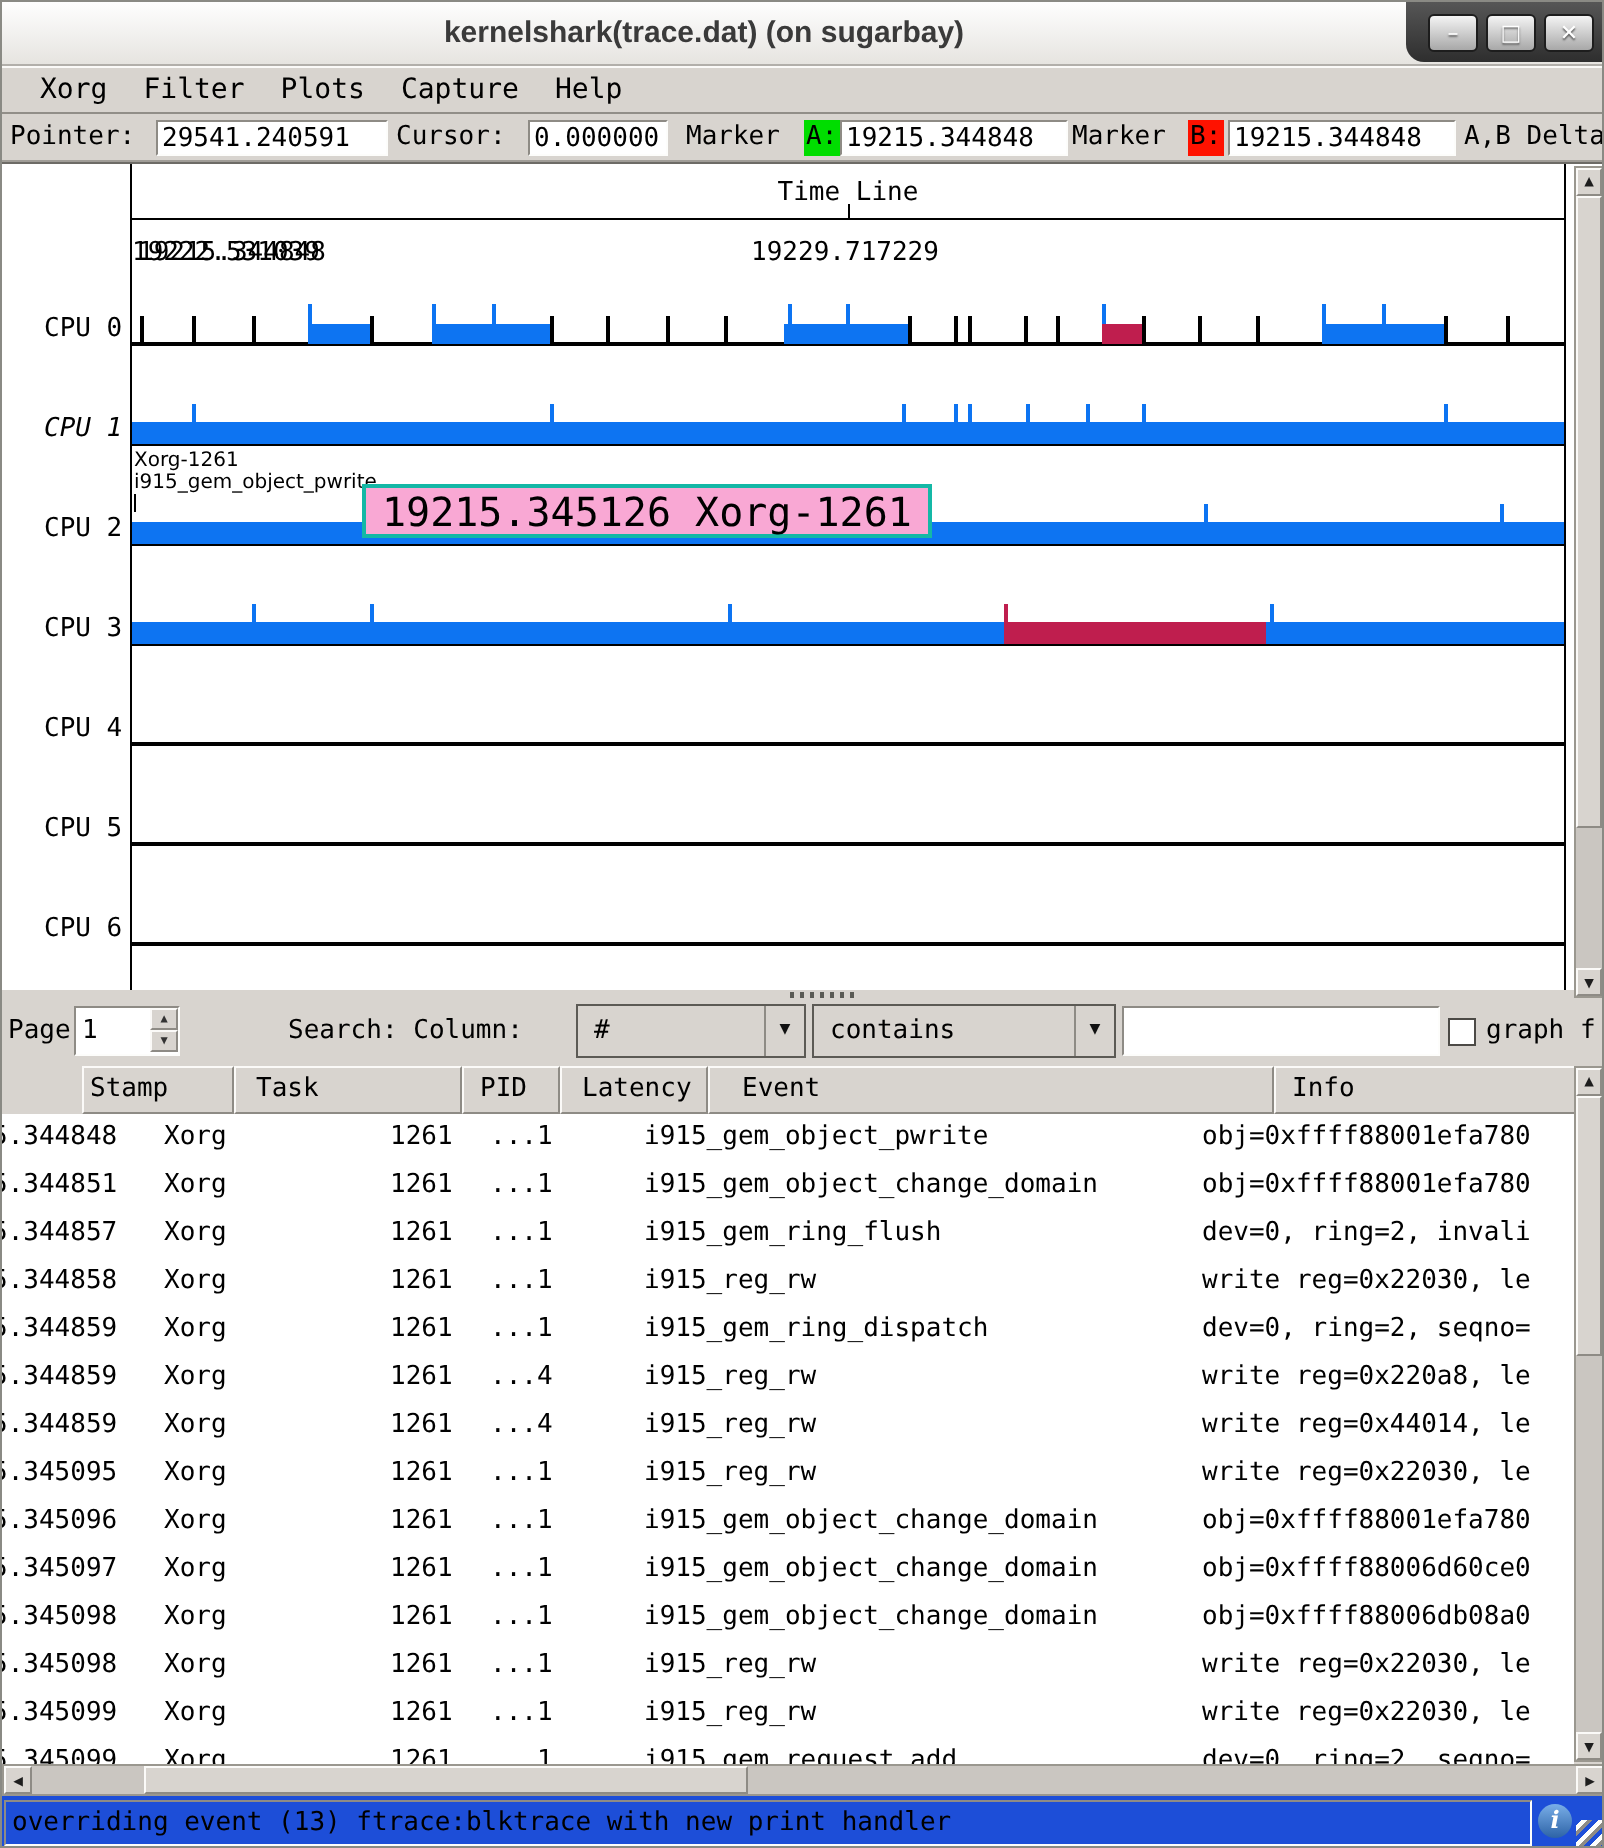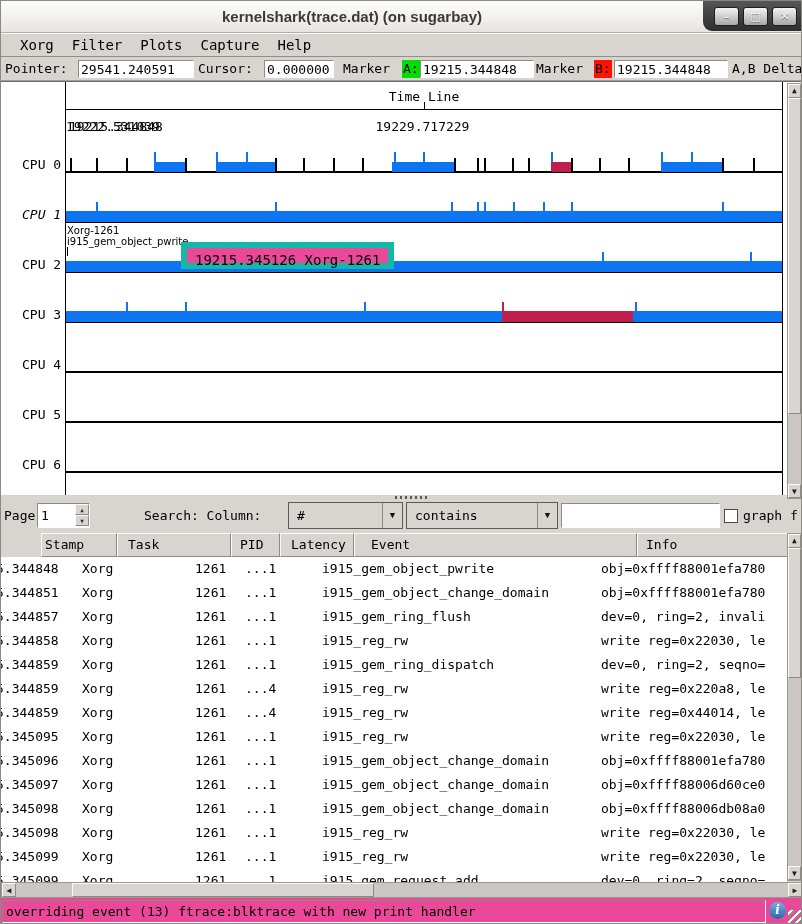--- a/index.html
+++ b/index.html
@@ -41,22 +41,22 @@
   .axis{position:absolute;left:64px;width:718px;top:27px;height:1px;background:#000;}
   .axis-tick{position:absolute;width:1px;height:7px;background:#000;top:20px;}
   .tl-label{position:absolute;top:37px;white-space:nowrap;}
   .vline{position:absolute;width:1px;background:#000;}
   .cpu-label{position:absolute;width:56px;text-align:left;left:21px;height:14px;line-height:14px;}
   .baseline{position:absolute;left:65px;width:716px;height:2px;background:#000;}
   .tick{position:absolute;width:2px;}
   .bar{position:absolute;}
   .hover-label{position:absolute;font-family:"DejaVu Sans", sans-serif;font-size:10px;
     line-height:11px;white-space:nowrap;}
-  .tooltip{position:absolute;background:#ec4899;border:6px solid #14b8a6;height:27px;
-    line-height:25px;font-size:14px;padding:0 8px;white-space:nowrap;}
+  .tooltip{position:absolute;background:#f9a8d4;border:2px solid #14b8a6;height:27px;
+    line-height:25px;font-size:20px;padding:0 8px;white-space:nowrap;}
   .splitter-strip{position:absolute;left:0;top:413px;width:786px;height:5px;background:#d8d4cf;}
   .splitter-dots{position:absolute;left:394px;top:414px;width:34px;height:3px;
     background:repeating-linear-gradient(90deg,#5a5a55 0 2px,transparent 2px 5px);}
   
   .sb-v{position:absolute;width:15px;background:#cac6c1;border:1px solid #9a978f;}
   .sb-h{position:absolute;height:16px;background:#cac6c1;border:1px solid #9a978f;}
   .sb-btn{position:absolute;background:#d8d4cf;border:1px solid;
     border-color:#fbfaf8 #8e8b85 #8e8b85 #fbfaf8;font-size:8px;line-height:12px;
     text-align:center;color:#1e1e1e;}
   .sb-thumb{position:absolute;background:#d8d4cf;border:1px solid;
@@ -93,21 +93,21 @@
   .c3{width:74px;padding-left:5px;}
   .c4{width:283px;padding-left:8px;}
   .c5{width:190px;padding-left:4px;}
   .h0{text-indent:3px;}
   .h1{text-indent:5px;}
   .h2{text-indent:4px;}
   .h3{text-indent:5px;}
   .h4{text-indent:8px;}
   .h5{text-indent:4px;}
   
-  .statusbar{position:absolute;left:0;top:897px;width:802px;height:27px;background:#ec4899;}
+  .statusbar{position:absolute;left:0;top:897px;width:802px;height:27px;background:#1d4ed8;}
   .status-field{position:absolute;left:1px;top:2px;width:764px;height:23px;line-height:21px;
     border:1px solid;border-color:#8e8b85 #fdfdfb #fdfdfb #8e8b85;padding-left:3px;
     white-space:nowrap;overflow:hidden;}
   .info-icon{position:absolute;left:768px;top:4px;width:17px;height:17px;border-radius:50%;
     background:linear-gradient(#79aee8,#2d63a6);color:#fff;text-align:center;line-height:17px;
     font-family:"DejaVu Serif", serif;font-style:italic;font-weight:bold;font-size:12px;}
   .resize-grip{position:absolute;right:1px;bottom:1px;width:14px;height:14px;
     background:repeating-linear-gradient(135deg,transparent 0 2px,#fdfdfb 2px 4px,#8e8b85 4px 6px);}
 </style>
 </head>

